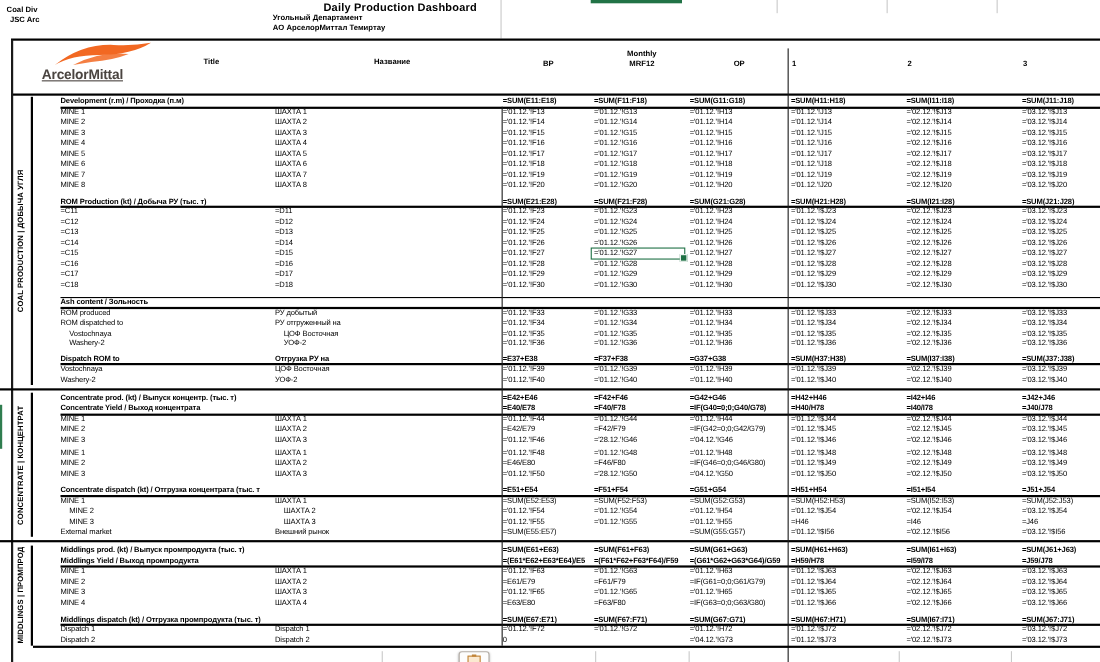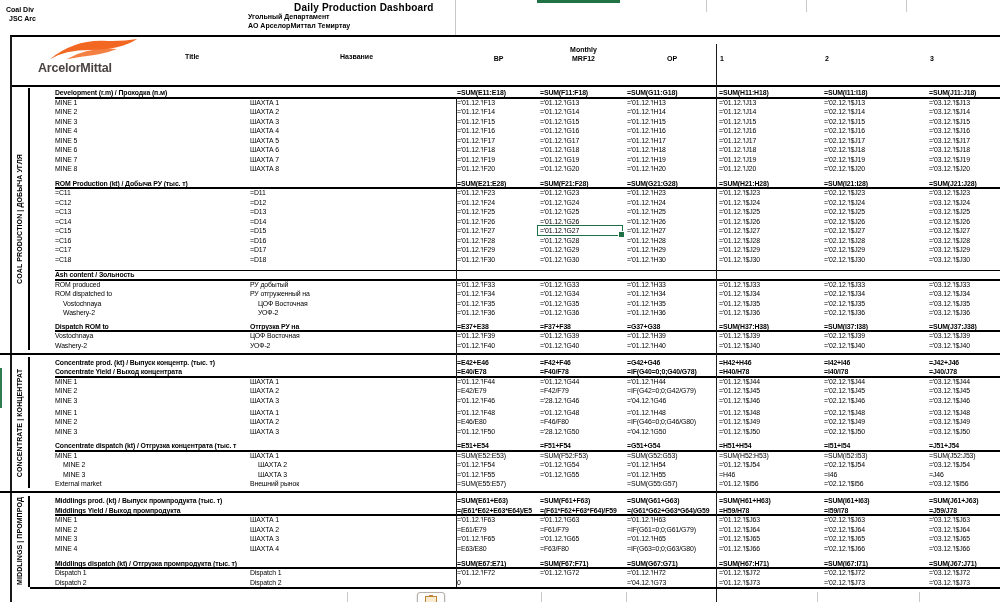--- a/index.html
+++ b/index.html
@@ -10,21 +10,21 @@
   .corner{left:6px;top:5px;width:36px;overflow:hidden;font-size:7px;font-weight:bold;line-height:9px;white-space:nowrap;}
   .corner .l2{padding-left:3px;}
   .doc-title{left:294px;top:2px;font-size:10px;font-weight:bold;letter-spacing:.2px;}
   .doc-sub1{left:248px;top:13px;font-size:7px;font-weight:bold;}
   .doc-sub2{left:248px;top:22px;font-size:7px;font-weight:bold;}
   .hline{background:#000;height:1.8px;}
   .vline{background:#1a1a1a;width:1px;}
   .tick{background:#c9c9c9;width:1px;}
   .green-top{left:537px;top:0;width:83px;height:2.5px;background:#217346;}
   
-  .brand-text{left:38px;top:61px;font-size:12.5px;font-weight:600;color:#4a4440;letter-spacing:-.2px;}
+  .brand-text{left:38px;top:61px;font-size:12.5px;font-weight:600;color:#4a4440;letter-spacing:-.2px;text-decoration:underline;}
   .swoosh{left:48px;top:38px;}
   .colhead{font-size:7px;font-weight:bold;}
   .ch-c{text-align:center;}
   
   #rows{position:absolute;top:88px;left:0;width:1000px;}
   .row{display:flex;height:9.5px;position:relative;margin-left:35px;width:965px;}
   .cell{flex:none;overflow:hidden;white-space:nowrap;font-size:6.9px;line-height:9.6px;letter-spacing:-.12px;box-sizing:border-box;}
   .en{width:215px;padding-left:20px;}
   .en.wide{width:422px;}
   .ru{width:207px;}

